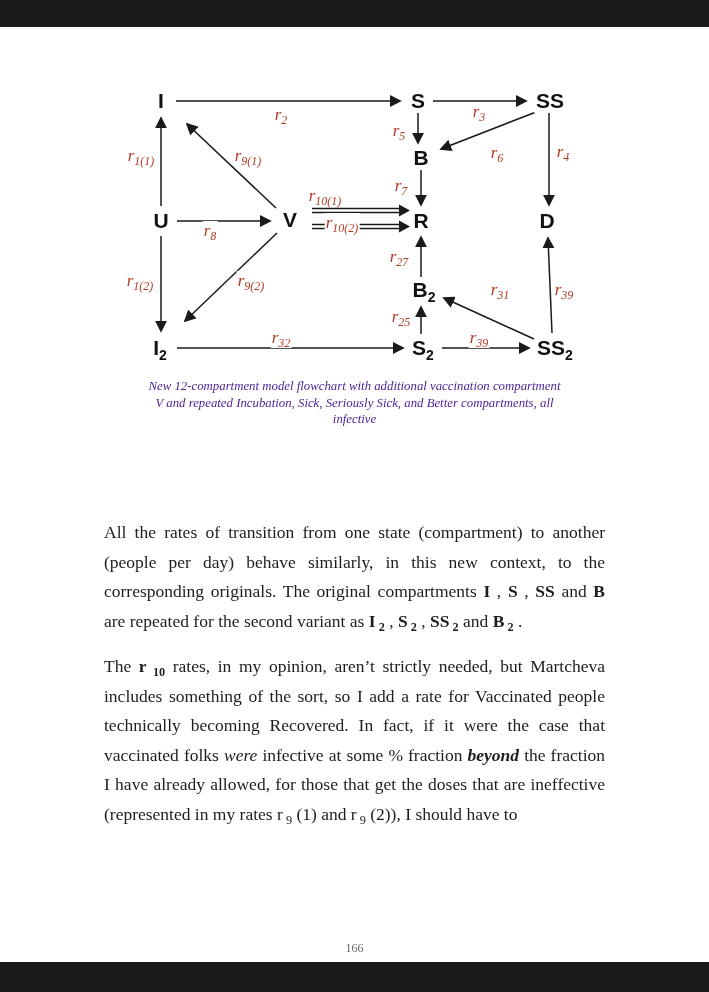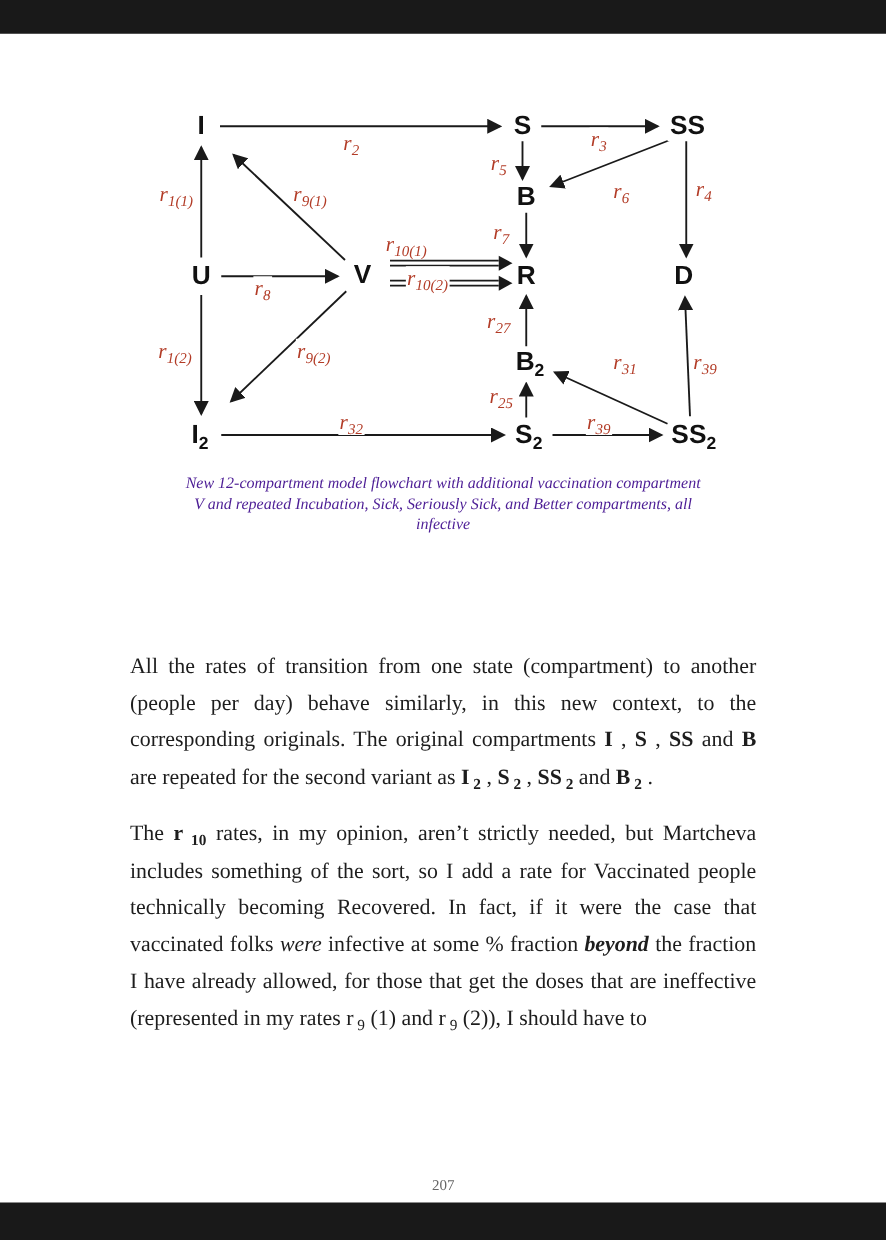--- a/index.html
+++ b/index.html
@@ -127,16 +127,16 @@
 
   <div class="caption">New 12-compartment model flowchart with additional vaccination compartment
 V and repeated Incubation, Sick, Seriously Sick, and Better compartments, all
 infective</div>
 
   <div class="body-text">
     <p class="para"><span class="run">All the rates of transition from one state (compartment) to another (people per day) behave similarly, in this new context, to the corresponding originals. The original compartments </span><span class="run b">I</span><span class="run"> , </span><span class="run b">S</span><span class="run"> , </span><span class="run b">SS</span><span class="run"> and </span><span class="run b">B</span><span class="run"> are repeated for the second variant as </span><span class="run b">I</span><span class="run b sub"> 2</span><span class="run"> , </span><span class="run b">S</span><span class="run b sub"> 2</span><span class="run"> , </span><span class="run b">SS</span><span class="run b sub"> 2</span><span class="run"> and </span><span class="run b">B</span><span class="run b sub"> 2</span><span class="run"> .</span></p>
     <p class="para"><span class="run">The </span><span class="run b">r</span><span class="run b sub"> 10</span><span class="run"> rates, in my opinion, aren’t strictly needed, but Martcheva includes something of the sort, so I add a rate for Vaccinated people technically becoming Recovered. In fact, if it were the case that vaccinated folks </span><span class="run i">were</span><span class="run"> infective at some % fraction </span><span class="run b i">beyond</span><span class="run"> the fraction I have already allowed, for those that get the doses that are ineffective (represented in my rates r</span><span class="run sub"> 9</span><span class="run"> (1) and r</span><span class="run sub"> 9</span><span class="run"> (2)), I should have to</span></p>
   </div>
 
-  <div class="page-number">207</div>
+  <div class="page-number">166</div>
 
   <div class="chrome-bar bottom"></div>
 </div>
 
 </body></html>

